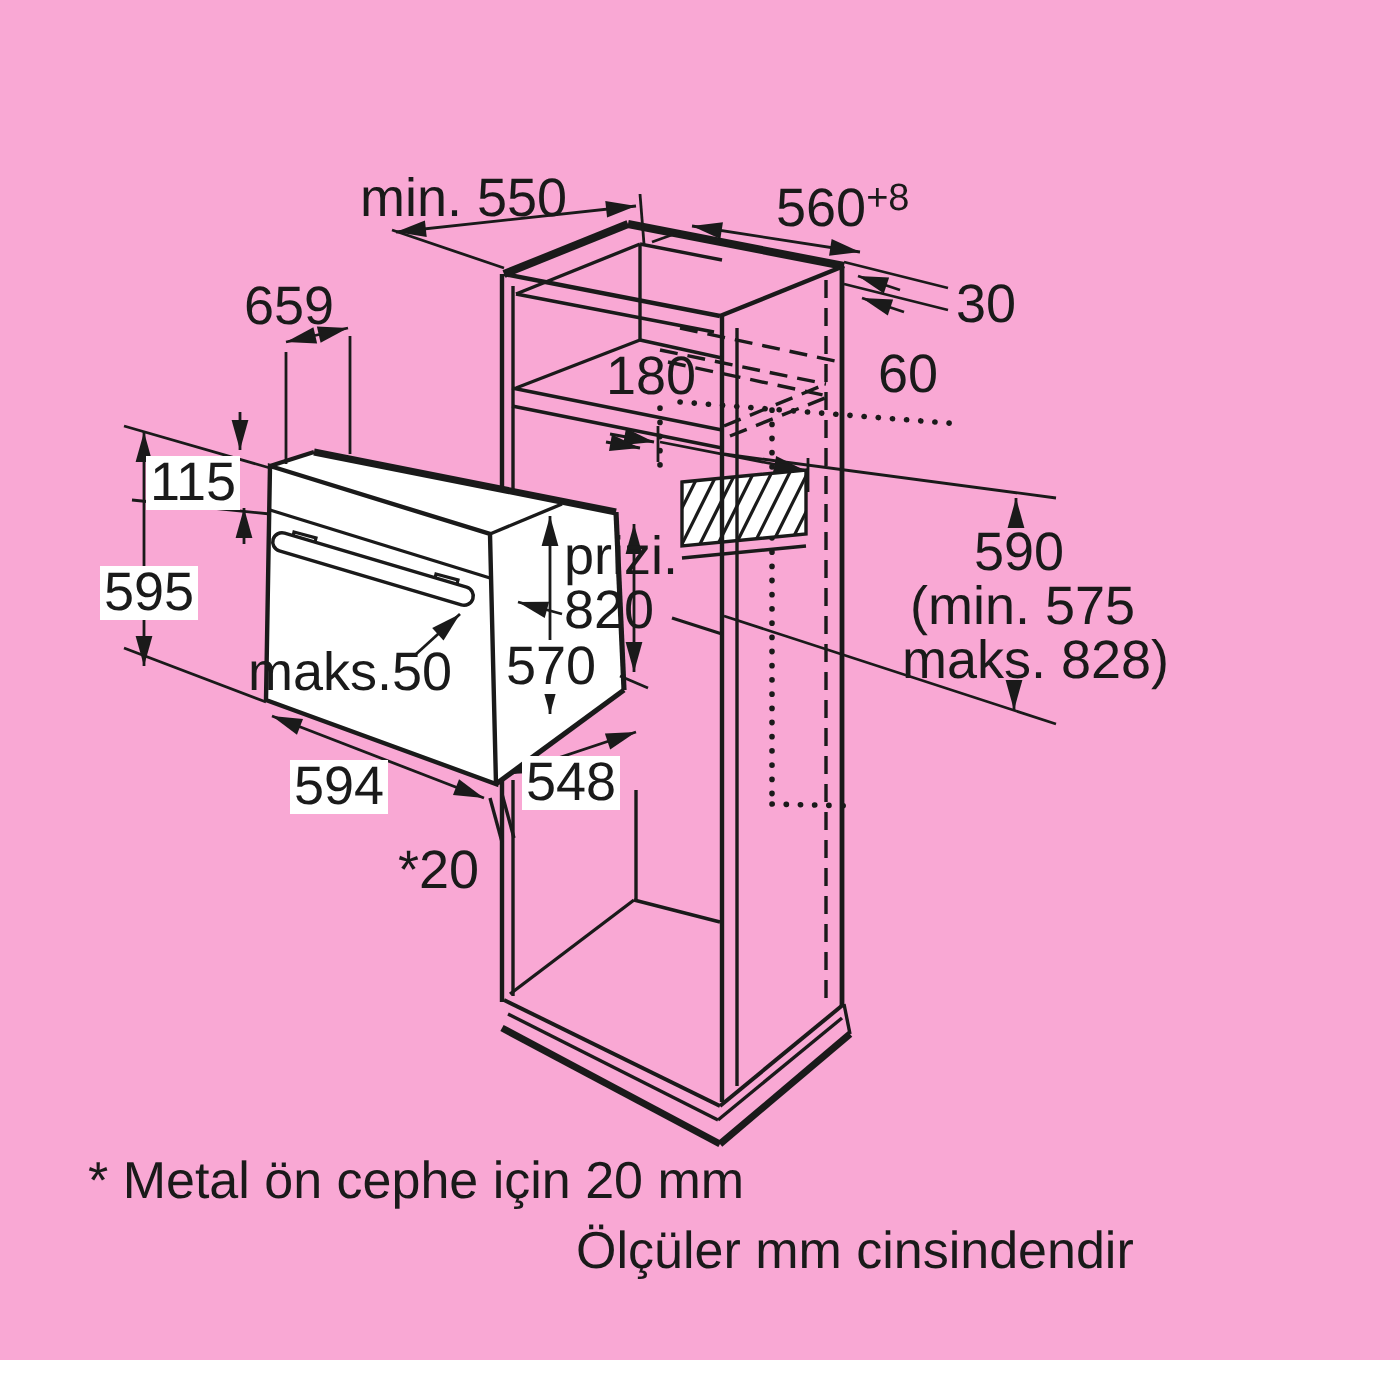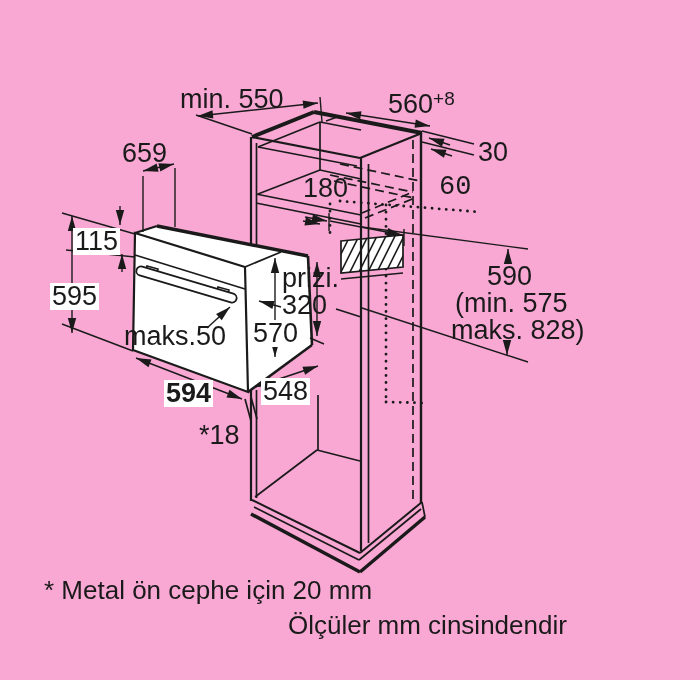--- a/index.html
+++ b/index.html
@@ -174,29 +174,29 @@
     <line x1="245" y1="399" x2="251" y2="421" stroke-width="1.7"></line>
     <line x1="251" y1="397" x2="257" y2="419" stroke-width="1.7"></line>
   </g>
 </svg>
 
 <div class="lbl" style="left:180px;top:86px;">min. 550</div>
 <div class="lbl" style="left:388px;top:91px;"><span>560</span><span class="sup">+8</span></div>
 <div class="lbl" style="left:478px;top:139px;">30</div>
 <div class="lbl" style="left:122px;top:140px;">659</div>
 <div class="lbl" style="left:303px;top:175px;">180</div>
-<div class="lbl" style="left:439px;top:174px;font-family:Liberation Mono, monospace;">60</div>
+<div class="lbl" style="left:439px;top:174px;">60</div>
 <div class="lbl bg" style="left:73px;top:228px;">115</div>
 <div class="lbl bg" style="left:50px;top:283px;">595</div>
-<div class="lbl" style="left:282px;top:265px;"><div>prizi.</div><div>320</div></div>
+<div class="lbl" style="left:282px;top:265px;"><div>prizi.</div><div>820</div></div>
 <div class="lbl" style="left:487px;top:263px;">590</div>
 <div class="lbl" style="left:455px;top:290px;">(min. 575</div>
 <div class="lbl" style="left:451px;top:317px;">maks. 828)</div>
 <div class="lbl" style="left:124px;top:323px;">maks.50</div>
 <div class="lbl bg" style="left:251px;top:320px;">570</div>
-<div class="lbl bg" style="left:164px;top:380px;font-weight:bold;">594</div>
+<div class="lbl bg" style="left:145px;top:380px;">594</div>
 <div class="lbl bg" style="left:261px;top:378px;">548</div>
-<div class="lbl" style="left:199px;top:422px;">*18</div>
+<div class="lbl" style="left:199px;top:422px;">*20</div>
 <div class="lbl small-gap" style="left:430px;top:389px;"></div>
 <div class="lbl" style="left:44px;top:577px;font-size:26px;">* Metal ön cephe için 20 mm</div>
 <div class="lbl" style="left:288px;top:612px;font-size:26px;">Ölçüler mm cinsindendir</div>
 
 </div>
 
 </body></html>

